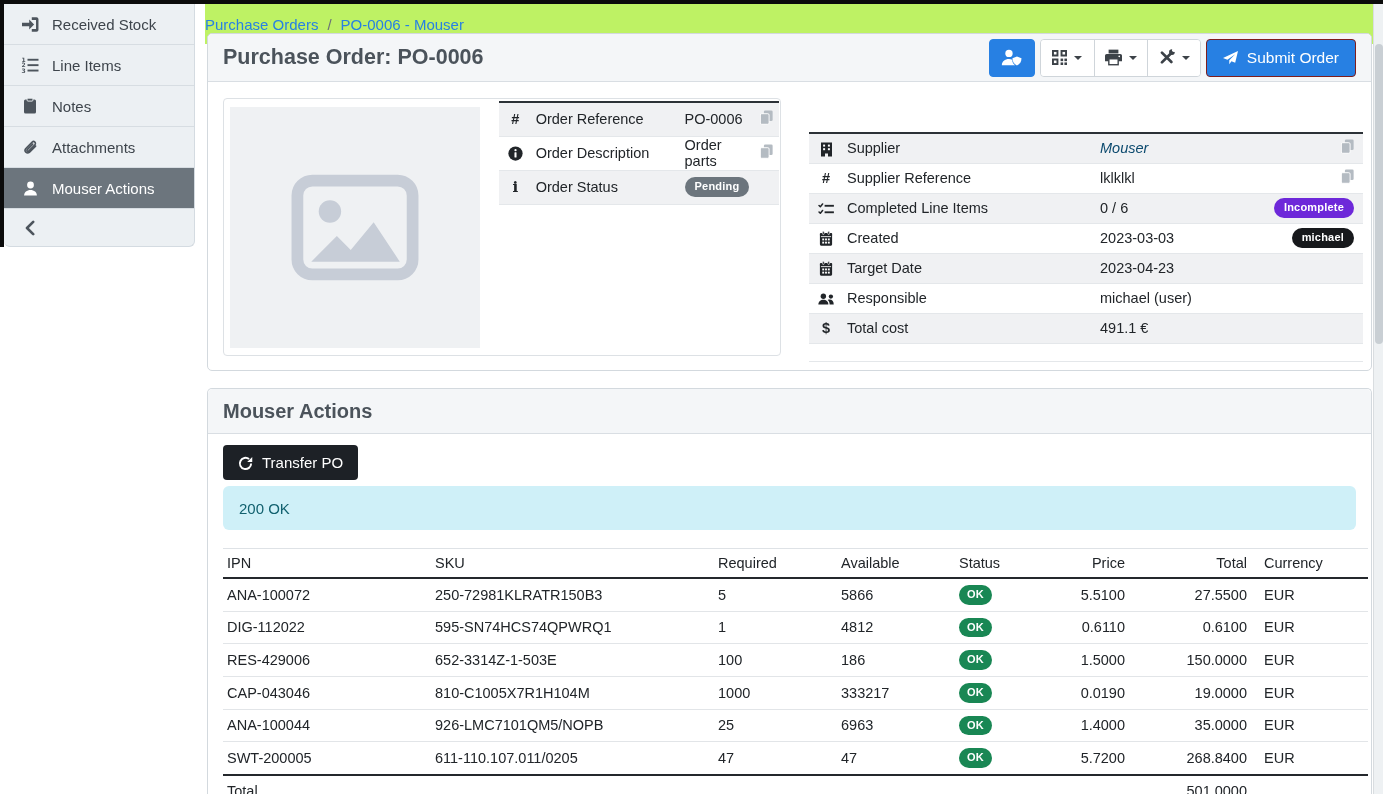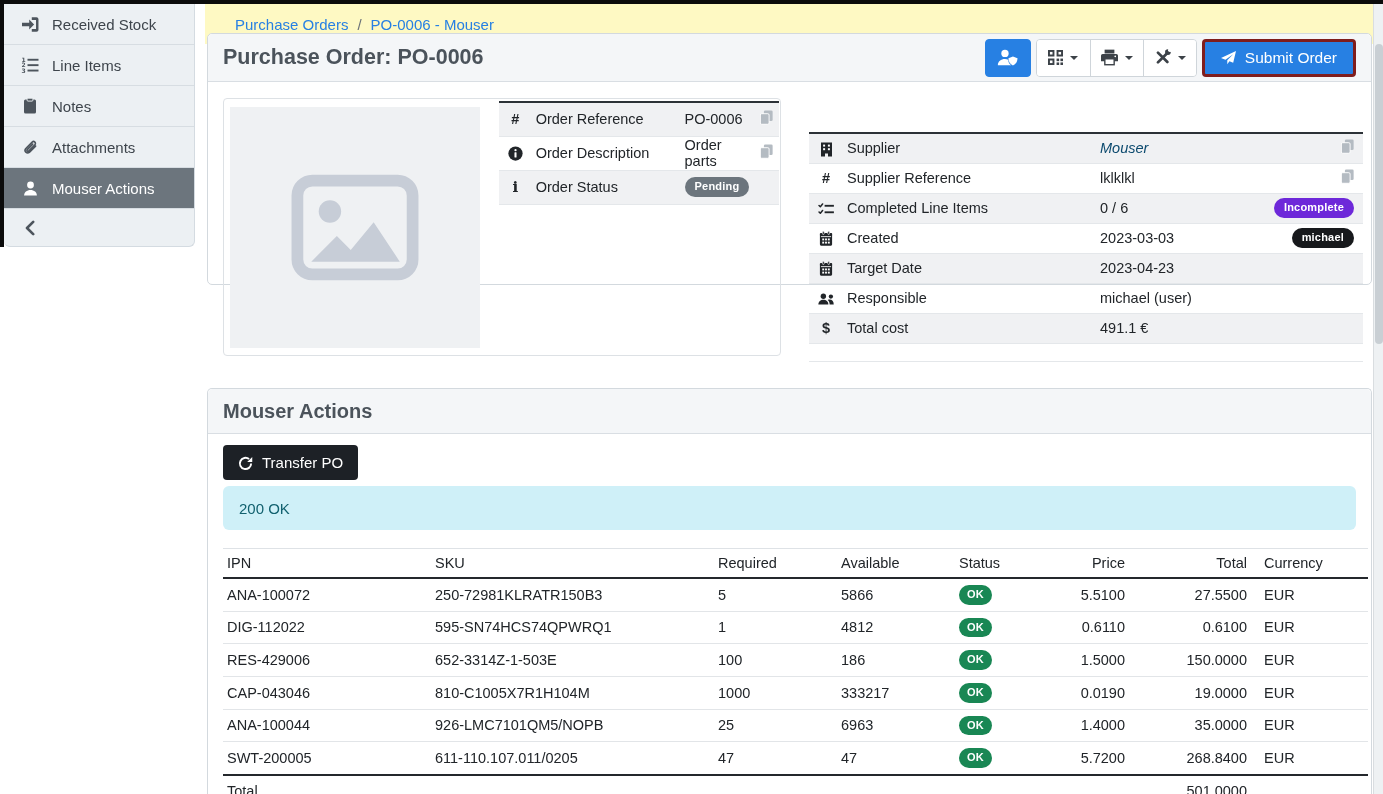--- a/index.html
+++ b/index.html
@@ -17,49 +17,49 @@
              border:1px solid #d4dbe1; border-top:none; border-left:none; border-radius:0 0 6px 6px; }
   .side-item { height:41px; display:flex; align-items:center; border-bottom:1px solid #d7dde2;
                color:#3e454c; font-size:15px; cursor:pointer; }
   .side-item .sicon { width:24px; margin-left:14px; margin-right:10px; display:flex; justify-content:center; color:#4d555d; }
   .side-item.active { background:#6c757d; color:#ffffff; }
   .side-item.active .sicon { color:#ffffff; }
   .side-collapse { height:37px; display:flex; align-items:center; cursor:pointer; color:#4d555d; }
   .side-collapse .sicon { width:24px; margin-left:14px; display:flex; justify-content:center; }
 
   
-  .breadcrumb-bar { position:absolute; left:205px; top:4px; width:1168px; height:40px; background:#fef9c3;
-                    display:flex; align-items:center; padding-left:30px; font-size:15px; }
+  .breadcrumb-bar { position:absolute; left:205px; top:4px; width:1168px; height:40px; background:#bef264;
+                    display:flex; align-items:center; font-size:15px; }
   .breadcrumb-bar a { color:#2780e3; text-decoration:none; cursor:pointer; }
   .breadcrumb-bar .sep { color:#6a7178; margin:0 9px; }
 
   
   .panel { position:absolute; left:207px; width:1165px; background:#ffffff;
            border:1px solid #d3d9de; border-radius:5px; }
   .panel-head { background:#f4f6f8; border-bottom:1px solid #d9dee3; border-radius:5px 5px 0 0;
                 display:flex; align-items:center; padding:0 15px; }
   .panel-title { font-size:21.5px; font-weight:600; color:#4b535b; }
 
-  .panel-po { top:33px; height:252px; }
+  .panel-po { top:33px; height:338px; }
   .panel-po .panel-head { height:48px; }
   .po-body { position:relative; height:288px; }
 
   .panel-actions { top:388px; height:406px; border-bottom:none; border-radius:5px 5px 0 0; }
   .panel-actions .panel-head { height:45px; }
   .panel-actions .panel-title { font-size:20px; }
 
   
   .toolbar { margin-left:auto; display:flex; align-items:center; gap:5px; }
   .tb-btn { height:38px; display:flex; align-items:center; justify-content:center;
             background:#ffffff; border:1px solid #cfd5da; color:#3c4248; cursor:pointer; font-family:inherit; }
   .tb-blue { background:#2780e3; border-color:#2780e3; color:#ffffff; width:46px; border-radius:4px; }
   .btn-group { display:flex; border:1px solid #cfd5da; border-radius:4px; overflow:hidden; height:38px; }
   .btn-group .tb-btn { border:none; width:53px; height:36px; }
   .btn-group .tb-btn + .tb-btn { border-left:1px solid #cfd5da; }
-  .tb-submit { background:#2780e3; border:3px solid #7f1d1d; border-radius:4px; color:#ffffff;
+  .tb-submit { background:#2780e3; border:1px solid #7f1d1d; border-radius:4px; color:#ffffff;
                font-size:15.5px; padding:0 16px; display:flex; gap:9px; align-items:center; }
   .caret { width:0; height:0; border-left:4px solid transparent; border-right:4px solid transparent;
            border-top:4.5px solid #3c4248; margin-left:7px; }
 
   
   .media-card { position:absolute; left:15px; top:16px; width:558px; height:258px;
                 border:1px solid #dde1e5; border-radius:4px; }
   .img-box { position:absolute; left:6px; top:8px; width:250px; height:241px; background:#eff1f3;
              display:flex; align-items:center; justify-content:center; cursor:pointer; }
 

